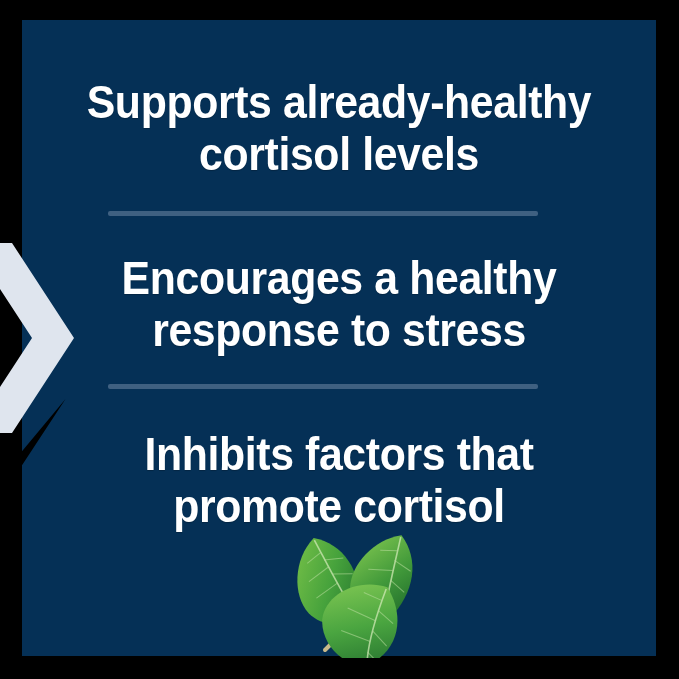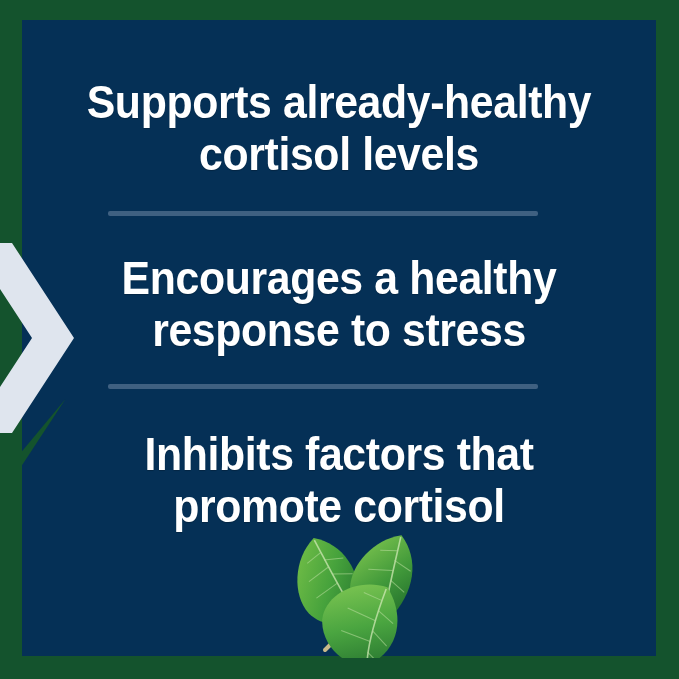--- a/index.html
+++ b/index.html
@@ -13,21 +13,21 @@
   body {
     background: #dfe5ee;
     font-family: "Liberation Sans", "DejaVu Sans", sans-serif;
     -webkit-font-smoothing: antialiased;
   }
 
   #stage {
     position: relative;
     width: 679px;
     height: 679px;
-    background: #14532d;
+    background: #000000;
   }
 
   
   .panel {
     position: absolute;
     left: 22px;
     top: 20px;
     width: 634px;
     height: 636px;
     background: #053056;

